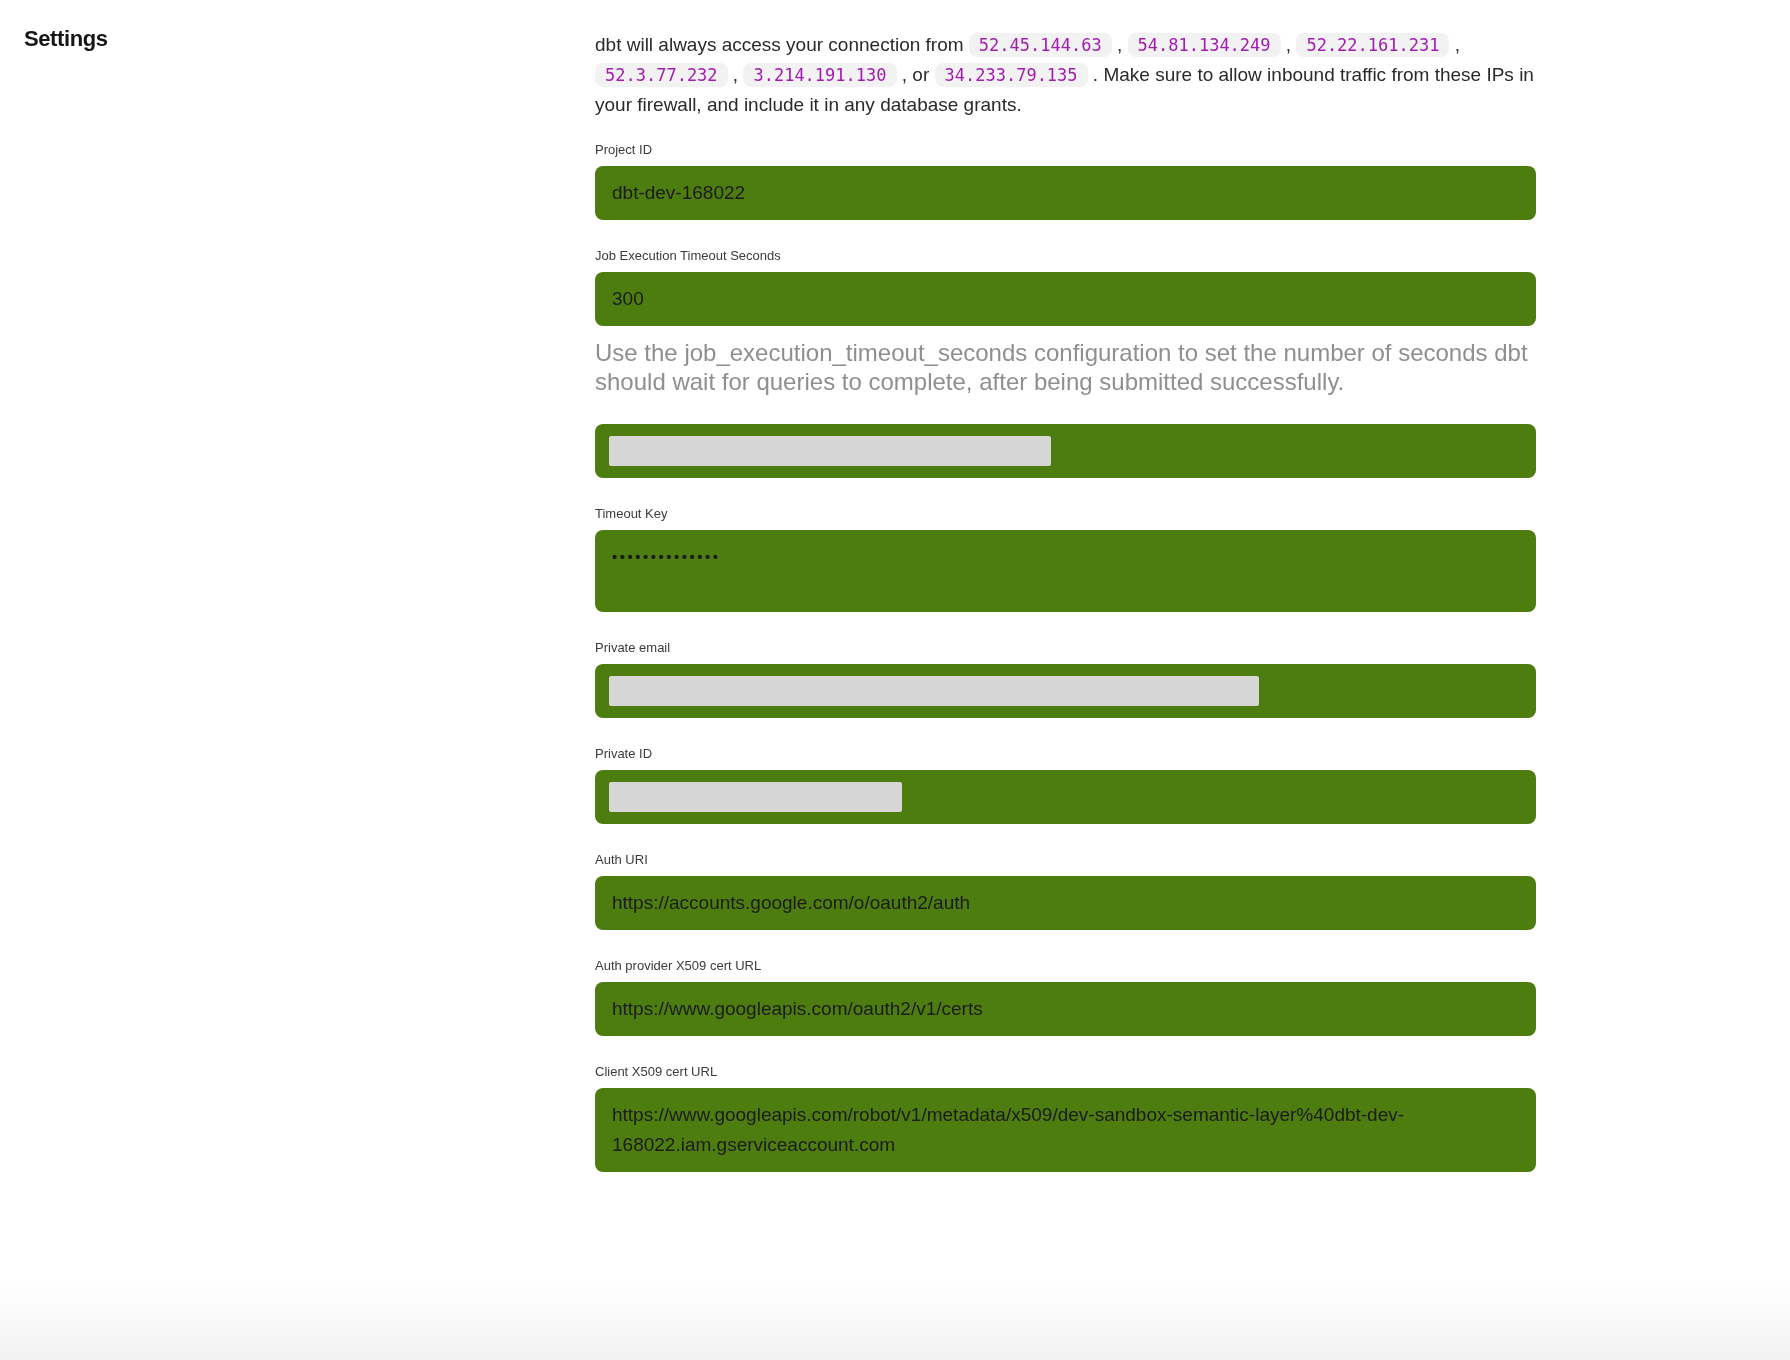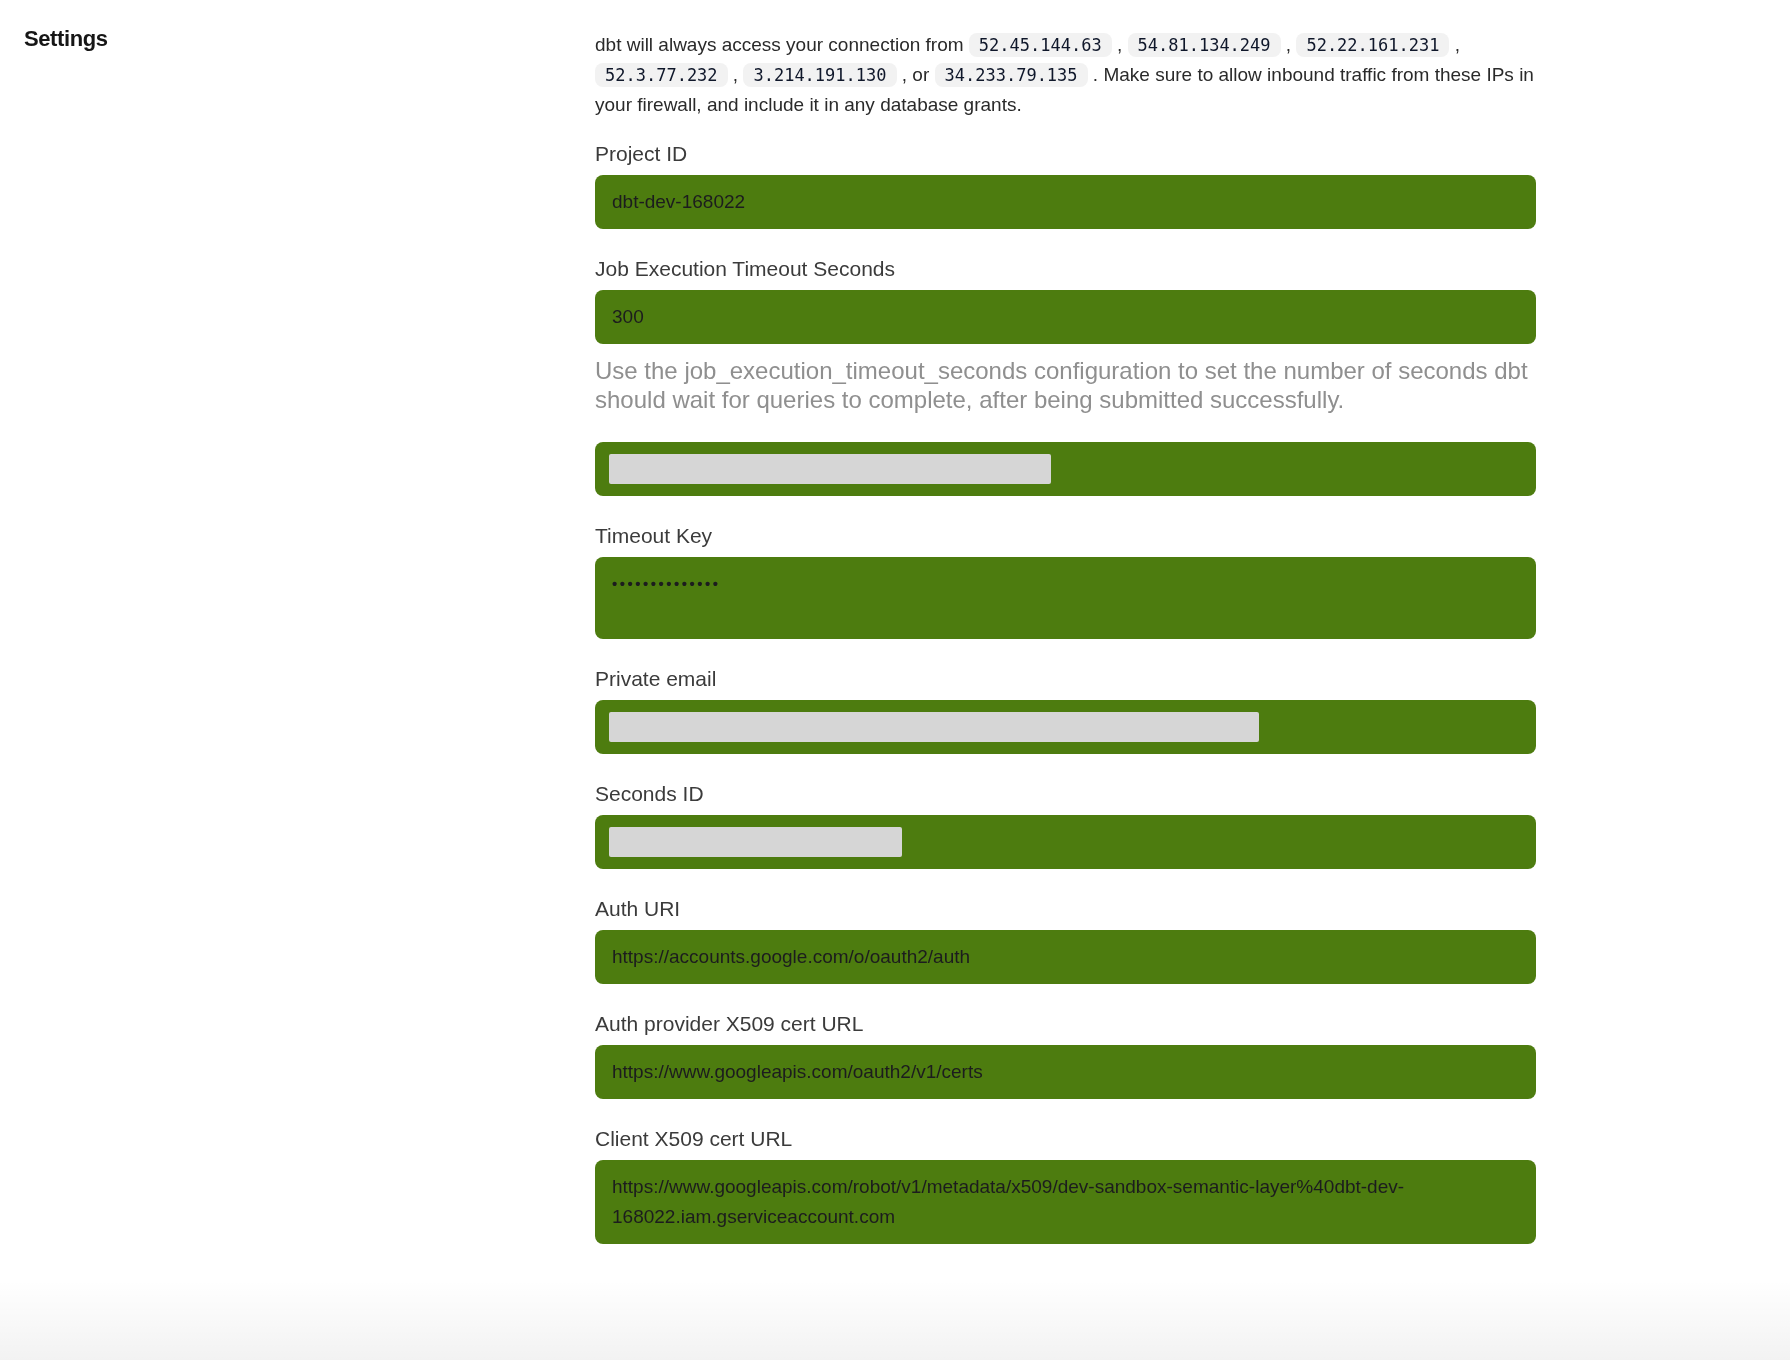--- a/index.html
+++ b/index.html
@@ -22,29 +22,29 @@
   .right-col { flex: 0 0 941px; padding-top: 30px; }
   .intro {
     margin: 0 0 22px 0;
     font-size: 19px;
     line-height: 30px;
     color: #2a2a2a;
   }
   .ip-chip {
     font-family: "DejaVu Sans Mono", monospace;
     font-size: 17px;
-    color: #0f172a;
+    color: #a21caf;
     background: #f2f2f2;
     border-radius: 8px;
     padding: 2px 10px;
     white-space: nowrap;
   }
   .field-row { margin-bottom: 28px; }
   .field-label {
-    font-size: 21px;
+    font-size: 13px;
     color: #3b3b3b;
     margin-bottom: 9px;
   }
   .input {
     background: #4d7c0f;
     border-radius: 8px;
     min-height: 54px;
     display: flex;
     align-items: center;
     padding: 0 17px;
@@ -126,21 +126,21 @@
   </div>
 
   <div class="field-row">
     <div class="field-label">Private email</div>
     <div class="input">
           <div class="redacted" style="width: 650px;"></div>
         </div>
   </div>
 
   <div class="field-row">
-    <div class="field-label">Seconds ID</div>
+    <div class="field-label">Private ID</div>
     <div class="input">
           <div class="redacted" style="width: 293px;"></div>
         </div>
   </div>
 
   <div class="field-row">
     <div class="field-label">Auth URI</div>
     <div class="input">
           <span>https://accounts.google.com/o/oauth2/auth</span>
         </div>

